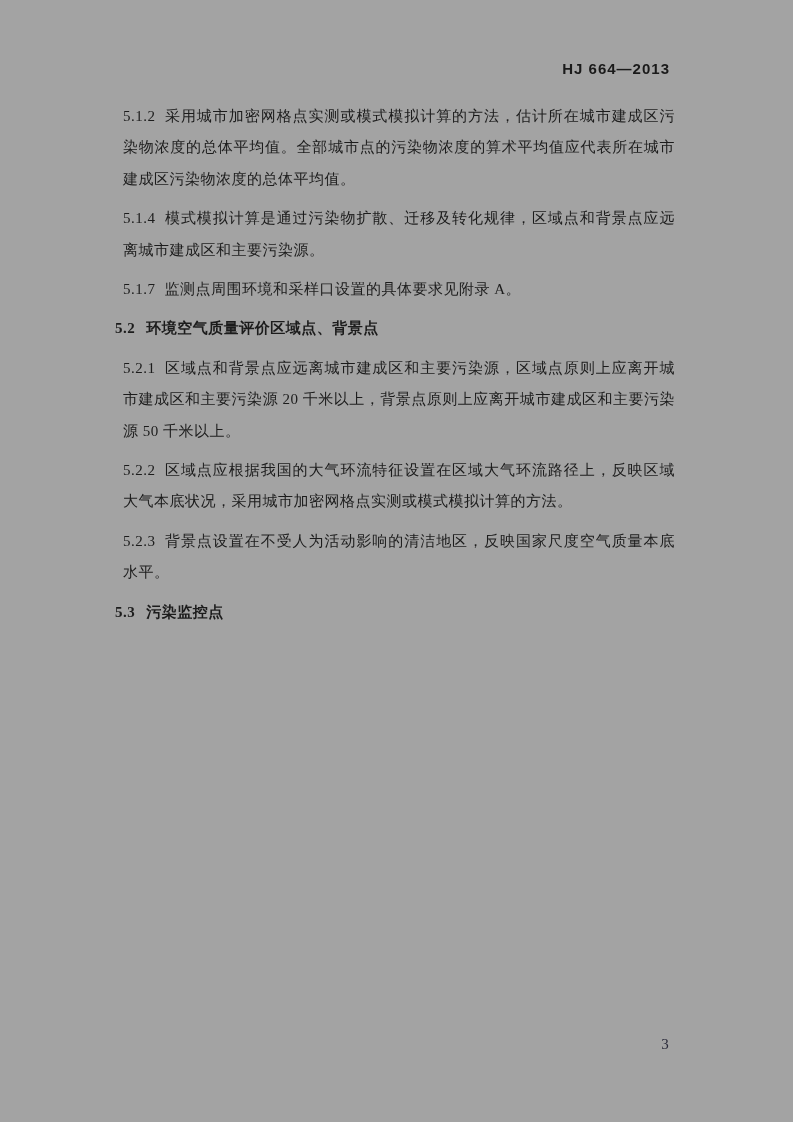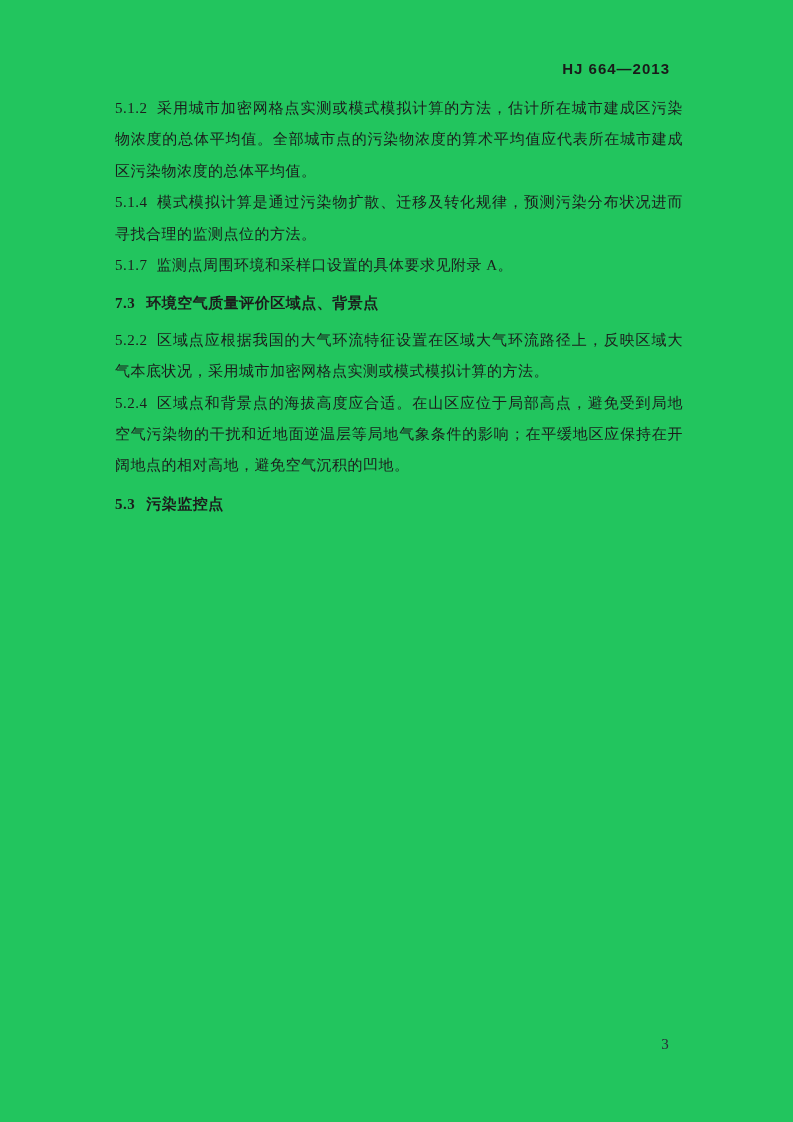--- a/index.html
+++ b/index.html
@@ -4,21 +4,21 @@
 <style>
   html, body {
     margin: 0;
     padding: 0;
     background: #ffffff;
   }
   .page {
     position: relative;
     width: 793px;
     height: 1122px;
-    background: #22c55e;
+    background: #a3a3a3;
     overflow: hidden;
     font-family: "Liberation Serif", "DejaVu Serif", serif;
     color: #1c1c1c;
   }
   .page-header {
     position: absolute;
     top: 60px;
     left: 0;
     right: 123px;
     text-align: right;
@@ -28,21 +28,21 @@
     letter-spacing: 1px;
     color: #1a1a1a;
   }
   .content {
     position: absolute;
     top: 93px;
     left: 115px;
     width: 568px;
   }
   .para, .heading {
-    margin: 0;
+    margin: 8px;
     font-size: 15px;
     line-height: 31.4px;
     text-align: justify;
     letter-spacing: 0.5px;
   }
   .para .num {
     margin-right: 9px;
   }
   .heading {
     font-weight: bold;
@@ -69,33 +69,34 @@
 
   <div class="page-header">
     <span>HJ 664—2013</span>
   </div>
 
   <div class="content">
 
     <p class="para"><span class="num">5.1.2</span><span>采用城市加密网格点实测或模式模拟计算的方法，估计所在城市建成区污染物浓度的总体平均值。全部城市点的污染物浓度的算术平均值应代表所在城市建成区污染物浓度的总体平均值。</span></p>
 
 
-    <p class="para"><span class="num">5.1.4</span><span>模式模拟计算是通过污染物扩散、迁移及转化规律，预测污染分布状况进而寻找合理的监测点位的方法。</span></p>
+    <p class="para"><span class="num">5.1.4</span><span>模式模拟计算是通过污染物扩散、迁移及转化规律，区域点和背景点应远离城市建成区和主要污染源。</span></p>
 
 
 
     <p class="para"><span class="num">5.1.7</span><span>监测点周围环境和采样口设置的具体要求见附录 A。</span></p>
 
-    <p class="heading"><span class="num">7.3</span><span>环境空气质量评价区域点、背景点</span></p>
+    <p class="heading"><span class="num">5.2</span><span>环境空气质量评价区域点、背景点</span></p>
 
+    <p class="para"><span class="num">5.2.1</span><span>区域点和背景点应远离城市建成区和主要污染源，区域点原则上应离开城市建成区和主要污染源 20 千米以上，背景点原则上应离开城市建成区和主要污染源 50 千米以上。</span></p>
 
     <p class="para"><span class="num">5.2.2</span><span>区域点应根据我国的大气环流特征设置在区域大气环流路径上，反映区域大气本底状况，采用城市加密网格点实测或模式模拟计算的方法。</span></p>
 
+    <p class="para"><span class="num">5.2.3</span><span>背景点设置在不受人为活动影响的清洁地区，反映国家尺度空气质量本底水平。</span></p>
 
-    <p class="para"><span class="num">5.2.4</span><span>区域点和背景点的海拔高度应合适。在山区应位于局部高点，避免受到局地空气污染物的干扰和近地面逆温层等局地气象条件的影响；在平缓地区应保持在开阔地点的相对高地，避免空气沉积的凹地。</span></p>
 
 
     <p class="heading"><span class="num">5.3</span><span>污染监控点</span></p>
 
 
   </div>
 
   <div class="page-footer">
     <span>3</span>
   </div>

